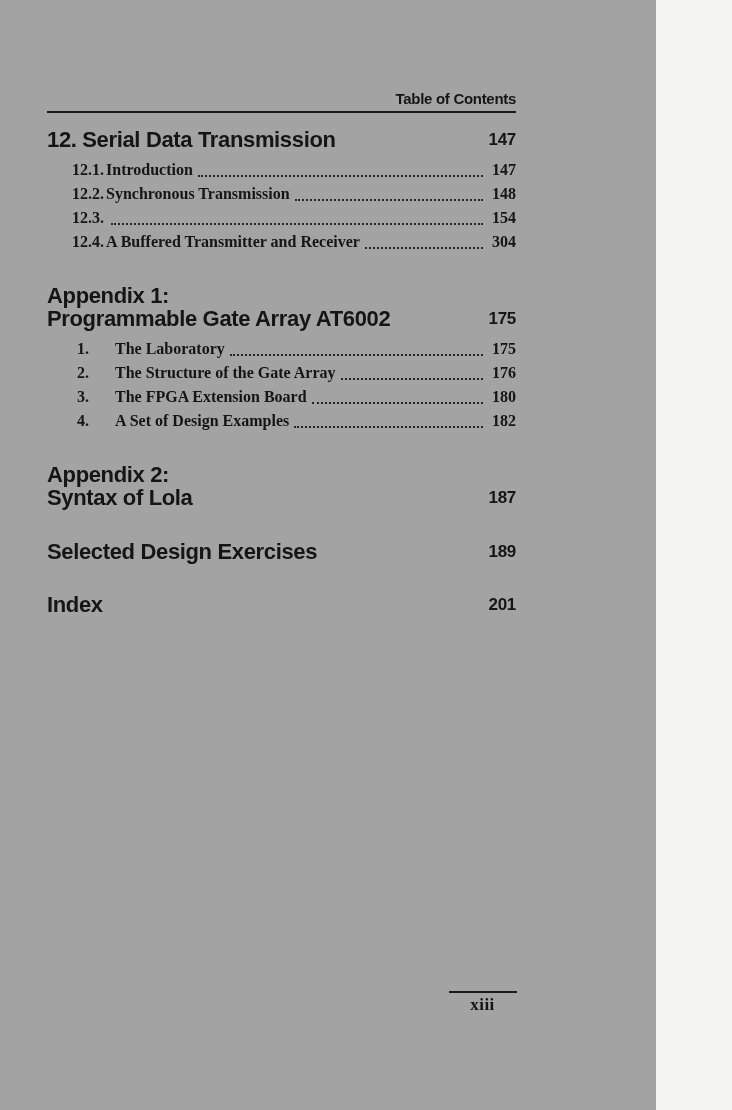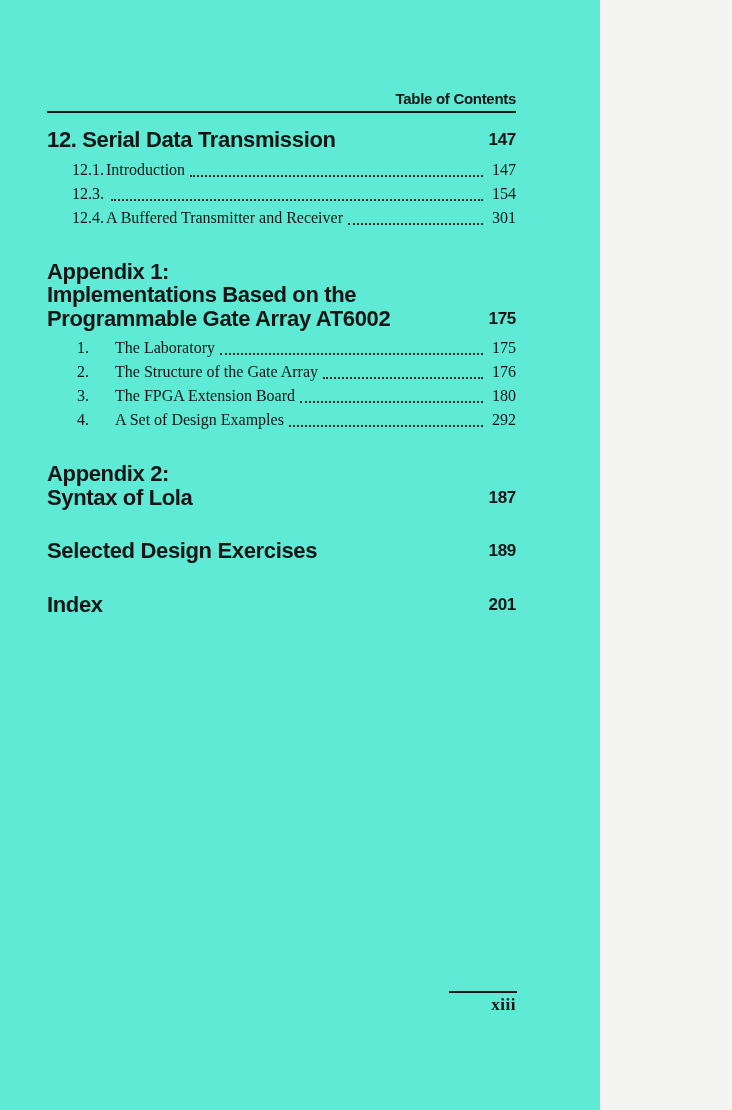--- a/index.html
+++ b/index.html
@@ -4,23 +4,23 @@
 <style>
   * { margin: 0; padding: 0; box-sizing: border-box; }
   html, body { width: 732px; height: 1110px; }
   body {
     background: #f4f4f2;
     font-family: "Liberation Serif", serif;
     color: #151515;
   }
   .page {
     position: relative;
-    width: 600px;
+    width: 656px;
     height: 1110px;
-    background: #5eead4;
+    background: #a3a3a3;
     overflow: hidden;
   }
   .content {
     position: absolute;
     left: 47px;
     top: 90px;
     width: 469px;
   }
   
   .header-title {
@@ -61,20 +61,21 @@
     min-width: 34px;
     text-align: right;
   }
   
   .entries { margin-top: 6px; }
   .entry-row {
     display: flex;
     align-items: baseline;
     font-size: 16px;
     line-height: 24px;
+    font-weight: bold;
   }
   .entry-num { flex: none; }
   .entries.chapter .entry-num { margin-left: 25px; width: 34px; }
   .entries.appendix .entry-num { margin-left: 30px; width: 38px; }
   .entry-title { flex: none; white-space: nowrap; }
   .leader {
     flex: 1;
     align-self: flex-end;
     height: 0;
     border-bottom: 2px dotted #262626;
@@ -93,21 +94,21 @@
     top: 991px;
     width: 68px;
   }
   .footer-rule {
     border: none;
     border-top: 2px solid #1a1a1a;
   }
   .footer-page-number {
     font-size: 17px;
     font-weight: bold;
-    text-align: right;
+    text-align: center;
     padding-right: 1px;
     margin-top: 2px;
     letter-spacing: 0.5px;
   }
 </style>
 </head>
 <body>
 
 <div class="page">
   <div class="content">
@@ -124,41 +125,46 @@
       <div class="section-page">147</div>
     </div>
     <div class="entries chapter">
   <div class="entry-row">
     <span class="entry-num">12.1.</span>
     <span class="entry-title">Introduction</span>
     <span class="leader"></span>
     <span class="entry-page">147</span>
   </div>
 
+  <div class="entry-row">
+    <span class="entry-num">12.2.</span>
+    <span class="entry-title">Synchronous Transmission</span>
+    <span class="leader"></span>
+    <span class="entry-page">148</span>
+  </div>
 
   <div class="entry-row">
     <span class="entry-num">12.3.</span>
     <span class="leader"></span>
     <span class="entry-page">154</span>
   </div>
 
   <div class="entry-row">
     <span class="entry-num">12.4.</span>
     <span class="entry-title">A Buffered Transmitter and Receiver</span>
     <span class="leader"></span>
-    <span class="entry-page">301</span>
+    <span class="entry-page">304</span>
   </div>
 </div>
   </section>
 
   <section class="section">
     <div class="section-heading">
       <div class="section-title-lines">
               <div class="section-title-line">Appendix 1:</div>
-              <div class="section-title-line">Implementations Based on the</div>
               <div class="section-title-line">Programmable Gate Array AT6002</div>
             </div>
       <div class="section-page">175</div>
     </div>
     <div class="entries appendix">
   <div class="entry-row">
     <span class="entry-num">1.</span>
     <span class="entry-title">The Laboratory</span>
     <span class="leader"></span>
     <span class="entry-page">175</span>
@@ -175,21 +181,21 @@
     <span class="entry-num">3.</span>
     <span class="entry-title">The FPGA Extension Board</span>
     <span class="leader"></span>
     <span class="entry-page">180</span>
   </div>
 
   <div class="entry-row">
     <span class="entry-num">4.</span>
     <span class="entry-title">A Set of Design Examples</span>
     <span class="leader"></span>
-    <span class="entry-page">292</span>
+    <span class="entry-page">182</span>
   </div>
 </div>
   </section>
 
   <section class="section">
     <div class="section-heading">
       <div class="section-title-lines">
               <div class="section-title-line">Appendix 2:</div>
               <div class="section-title-line">Syntax of Lola</div>
             </div>

